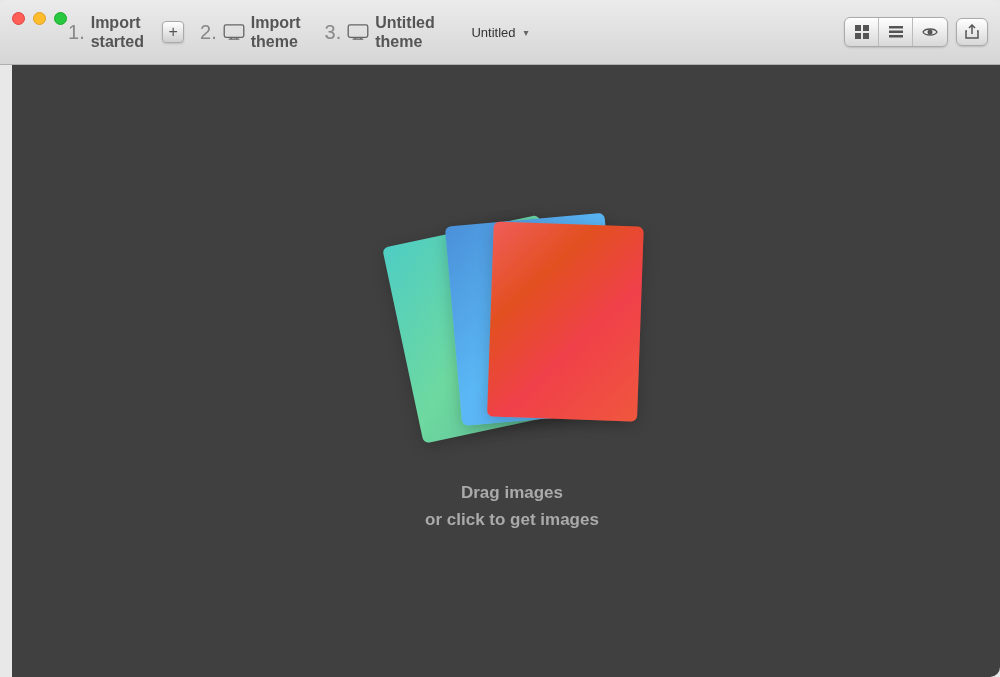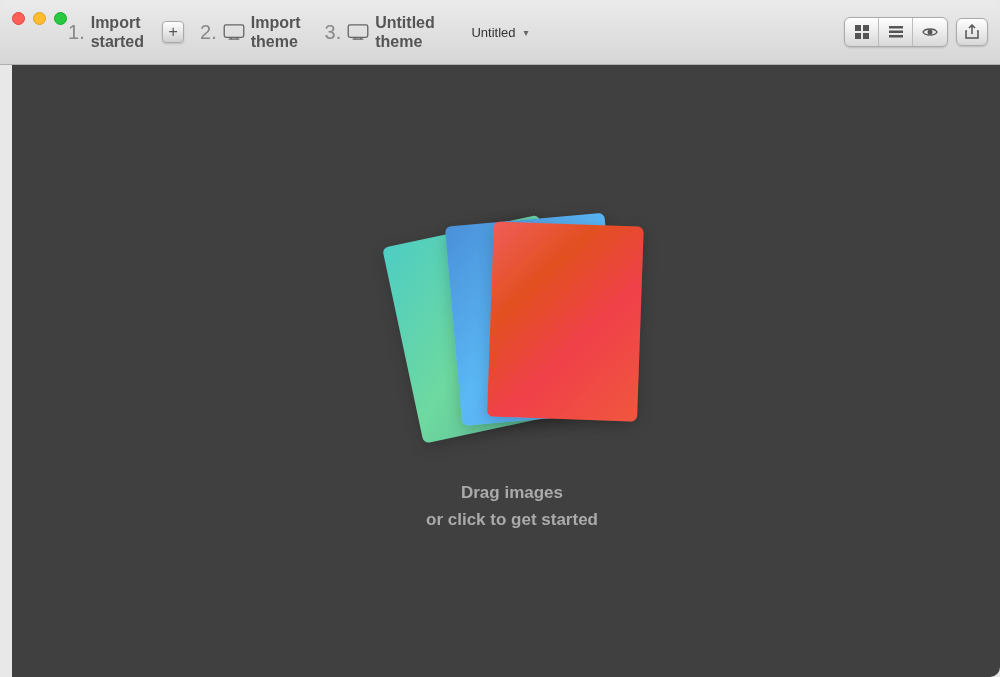--- a/index.html
+++ b/index.html
@@ -378,15 +378,15 @@
 
   <div class="cards-illustration">
     <div class="card card-green"></div>
     <div class="card card-blue"></div>
     <div class="card card-purple"></div>
     <div class="card card-red"></div>
   </div>
 
   <div class="drag-text">
     <div>Drag images</div>
-    <div>or click to get started</div>
+    <div>or click to get images</div>
   </div>
 </div>
 
 </body></html>

